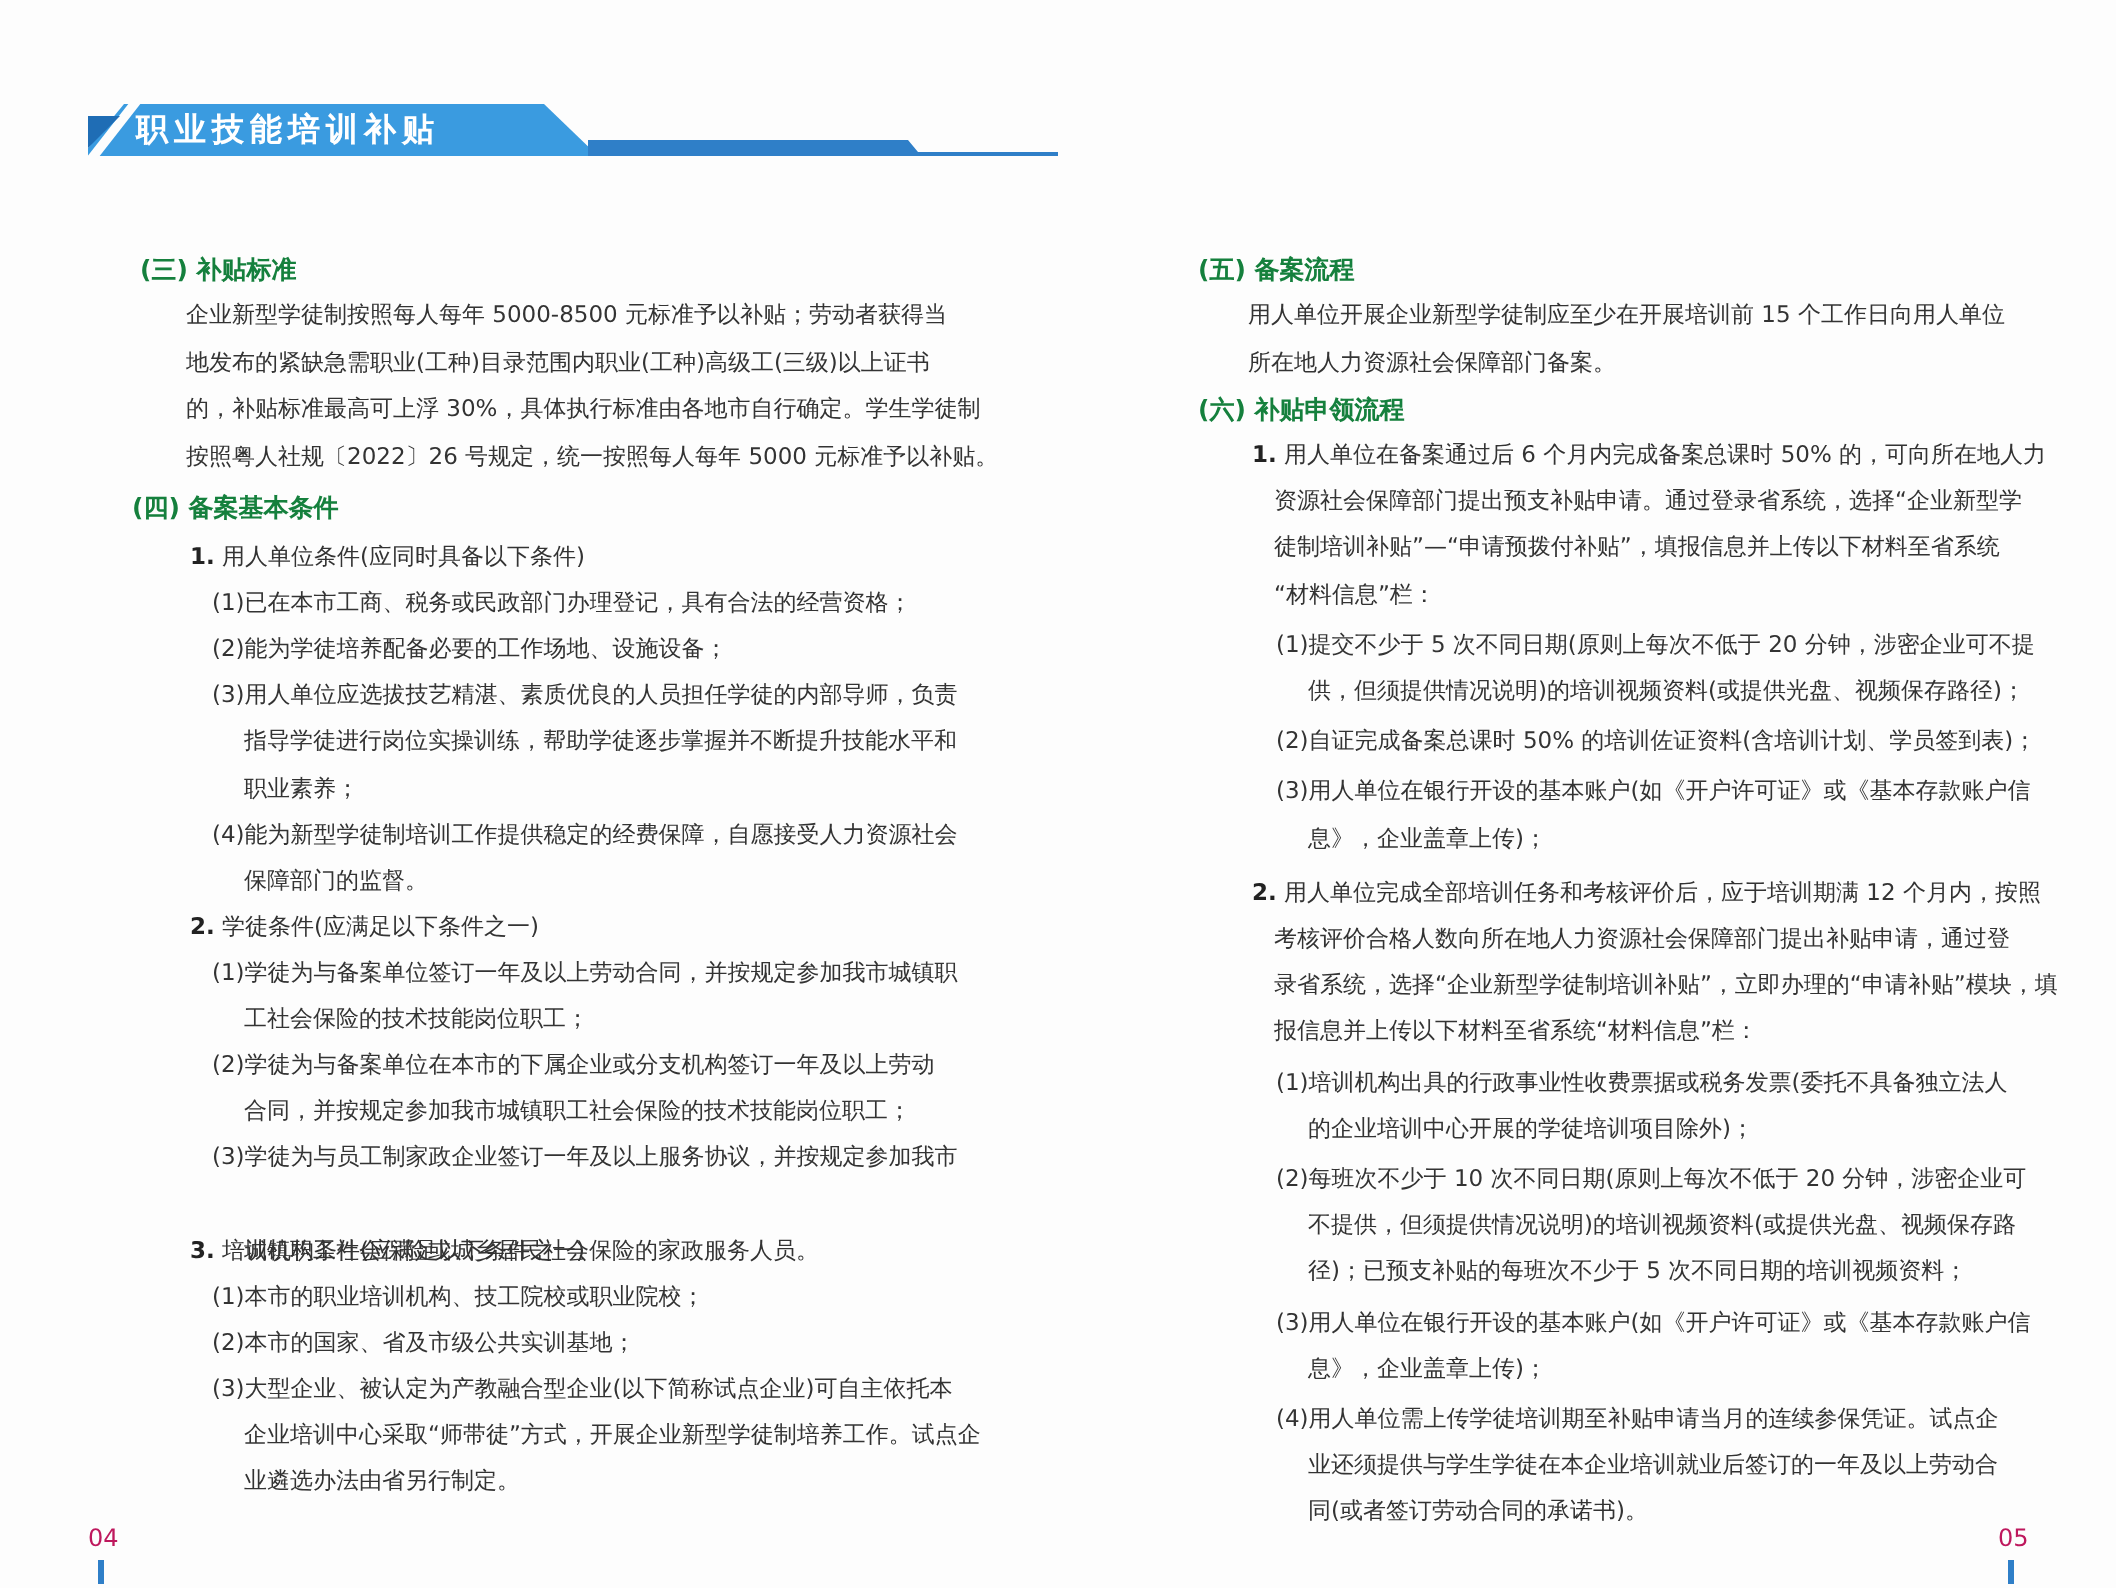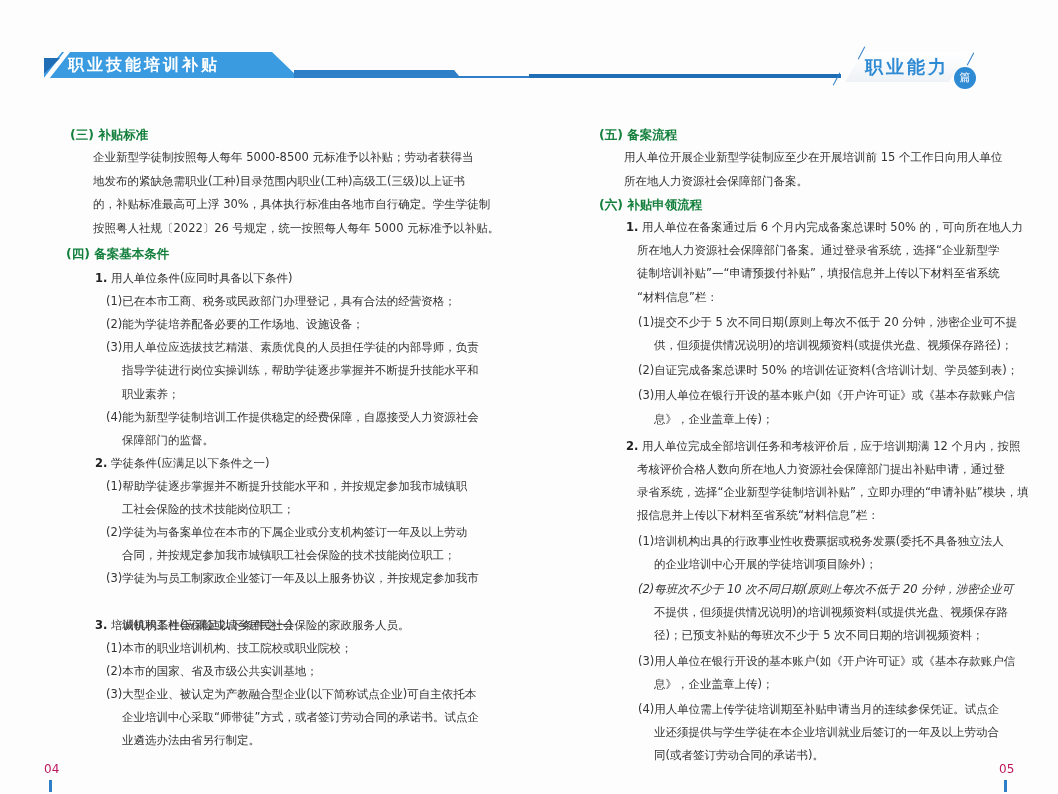--- a/index.html
+++ b/index.html
@@ -92,70 +92,61 @@
       <div class="section-heading" style="left: 66px; top: 246px;">(四) 备案基本条件</div>
       <div class="line-text" style="left: 95px; top: 270px;"><span class="num">1.</span> <span>用人单位条件(应同时具备以下条件)</span></div>
       <div class="line-text" style="left: 106px; top: 293.1px;"><span>(1)</span><span>已在本市工商、税务或民政部门办理登记，具有合法的经营资格；</span></div>
       <div class="line-text" style="left: 106px; top: 316.2px;"><span>(2)</span><span>能为学徒培养配备必要的工作场地、设施设备；</span></div>
       <div class="line-text" style="left: 106px; top: 339.3px;"><span>(3)</span><span>用人单位应选拔技艺精湛、素质优良的人员担任学徒的内部导师，负责</span></div>
       <div class="line-text" style="left: 122px; top: 362.4px;">指导学徒进行岗位实操训练，帮助学徒逐步掌握并不断提升技能水平和</div>
       <div class="line-text" style="left: 122px; top: 385.5px;">职业素养；</div>
       <div class="line-text" style="left: 106px; top: 408.6px;"><span>(4)</span><span>能为新型学徒制培训工作提供稳定的经费保障，自愿接受人力资源社会</span></div>
       <div class="line-text" style="left: 122px; top: 431.7px;">保障部门的监督。</div>
       <div class="line-text" style="left: 95px; top: 454.8px;"><span class="num">2.</span> <span>学徒条件(应满足以下条件之一)</span></div>
-      <div class="line-text" style="left: 106px; top: 477.9px;"><span>(1)</span><span>帮助学徒逐步掌握并不断提升技能水平和，并按规定参加我市城镇职</span></div>
+      <div class="line-text" style="left: 106px; top: 477.9px;"><span>(1)</span><span>学徒为与备案单位签订一年及以上劳动合同，并按规定参加我市城镇职</span></div>
       <div class="line-text" style="left: 122px; top: 501px;">工社会保险的技术技能岗位职工；</div>
       <div class="line-text" style="left: 106px; top: 524.1px;"><span>(2)</span><span>学徒为与备案单位在本市的下属企业或分支机构签订一年及以上劳动</span></div>
       <div class="line-text" style="left: 122px; top: 547.2px;">合同，并按规定参加我市城镇职工社会保险的技术技能岗位职工；</div>
       <div class="line-text" style="left: 106px; top: 570.3px;"><span>(3)</span><span>学徒为与员工制家政企业签订一年及以上服务协议，并按规定参加我市</span></div>
       <div class="line-text" style="left: 122px; top: 617px;">城镇职工社会保险或城乡居民社会保险的家政服务人员。</div>
       <div class="line-text" style="left: 95px; top: 616.5px;"><span class="num">3.</span> <span>培训机构条件(应满足以下条件之一)</span></div>
       <div class="line-text" style="left: 106px; top: 639.6px;"><span>(1)</span><span>本市的职业培训机构、技工院校或职业院校；</span></div>
       <div class="line-text" style="left: 106px; top: 662.7px;"><span>(2)</span><span>本市的国家、省及市级公共实训基地；</span></div>
       <div class="line-text" style="left: 106px; top: 685.8px;"><span>(3)</span><span>大型企业、被认定为产教融合型企业(以下简称试点企业)可自主依托本</span></div>
-      <div class="line-text" style="left: 122px; top: 708.9px;">企业培训中心采取“师带徒”方式，或者签订劳动合同的承诺书。试点企</div>
+      <div class="line-text" style="left: 122px; top: 708.9px;">企业培训中心采取“师带徒”方式，开展企业新型学徒制培养工作。试点企</div>
       <div class="line-text" style="left: 122px; top: 732px;">业遴选办法由省另行制定。</div>
     </div>
 
   <div class="page-number" style="left:44px;top:762px;">04</div>
   <div class="page-mark" style="left:49px;top:780px;"></div>
 </div>
 
 <div class="page page-right">
-  <div class="banner-right">
-    <div class="line"></div>
-    <div class="tag"></div>
-    <div class="tag-title">职业能力</div>
-    <div class="circle">篇</div>
-    <div class="deco-slash" style="left:332px;top:-6px;"></div>
-    <div class="deco-slash" style="left:307px;top:20px;"></div>
-    <div class="deco-slash" style="left:441px;top:0px;"></div>
-  </div>
 
   <div id="right-content">
       <div class="section-heading" style="left: 70px; top: 127px;">(五) 备案流程</div>
       <div class="line-text" style="left: 95px; top: 149px;">用人单位开展企业新型学徒制应至少在开展培训前 15 个工作日向用人单位</div>
       <div class="line-text" style="left: 95px; top: 172.5px;">所在地人力资源社会保障部门备案。</div>
       <div class="section-heading" style="left: 70px; top: 197px;">(六) 补贴申领流程</div>
       <div class="line-text" style="left: 97px; top: 219px;"><span class="num">1.</span> <span>用人单位在备案通过后 6 个月内完成备案总课时 50% 的，可向所在地人力</span></div>
-      <div class="line-text" style="left: 108px; top: 242.2px;">所在地人力资源社会保障部门备案。通过登录省系统，选择“企业新型学</div>
+      <div class="line-text" style="left: 108px; top: 242.2px;">资源社会保障部门提出预支补贴申请。通过登录省系统，选择“企业新型学</div>
       <div class="line-text" style="left: 108px; top: 265.4px;">徒制培训补贴”—“申请预拨付补贴”，填报信息并上传以下材料至省系统</div>
       <div class="line-text" style="left: 108px; top: 288.6px;">“材料信息”栏：</div>
       <div class="line-text" style="left: 109px; top: 313.8px;"><span>(1)</span><span>提交不少于 5 次不同日期(原则上每次不低于 20 分钟，涉密企业可不提</span></div>
       <div class="line-text" style="left: 125px; top: 337px;">供，但须提供情况说明)的培训视频资料(或提供光盘、视频保存路径)；</div>
       <div class="line-text" style="left: 109px; top: 362.2px;"><span>(2)</span><span>自证完成备案总课时 50% 的培训佐证资料(含培训计划、学员签到表)；</span></div>
       <div class="line-text" style="left: 109px; top: 387.4px;"><span>(3)</span><span>用人单位在银行开设的基本账户(如《开户许可证》或《基本存款账户信</span></div>
       <div class="line-text" style="left: 125px; top: 410.6px;">息》，企业盖章上传)；</div>
       <div class="line-text" style="left: 97px; top: 437.8px;"><span class="num">2.</span> <span>用人单位完成全部培训任务和考核评价后，应于培训期满 12 个月内，按照</span></div>
       <div class="line-text" style="left: 108px; top: 461px;">考核评价合格人数向所在地人力资源社会保障部门提出补贴申请，通过登</div>
       <div class="line-text" style="left: 108px; top: 484.2px;">录省系统，选择“企业新型学徒制培训补贴”，立即办理的“申请补贴”模块，填</div>
       <div class="line-text" style="left: 108px; top: 507.4px;">报信息并上传以下材料至省系统“材料信息”栏：</div>
       <div class="line-text" style="left: 109px; top: 532.6px;"><span>(1)</span><span>培训机构出具的行政事业性收费票据或税务发票(委托不具备独立法人</span></div>
       <div class="line-text" style="left: 125px; top: 555.8px;">的企业培训中心开展的学徒培训项目除外)；</div>
-      <div class="line-text" style="left: 109px; top: 581px; font-style: italic;"><span>(2)</span><span>每班次不少于 10 次不同日期(原则上每次不低于 20 分钟，涉密企业可</span></div>
+      <div class="line-text" style="left: 109px; top: 581px;"><span>(2)</span><span>每班次不少于 10 次不同日期(原则上每次不低于 20 分钟，涉密企业可</span></div>
       <div class="line-text" style="left: 125px; top: 604.2px;">不提供，但须提供情况说明)的培训视频资料(或提供光盘、视频保存路</div>
       <div class="line-text" style="left: 125px; top: 627.4px;">径)；已预支补贴的每班次不少于 5 次不同日期的培训视频资料；</div>
       <div class="line-text" style="left: 109px; top: 652.6px;"><span>(3)</span><span>用人单位在银行开设的基本账户(如《开户许可证》或《基本存款账户信</span></div>
       <div class="line-text" style="left: 125px; top: 675.8px;">息》，企业盖章上传)；</div>
       <div class="line-text" style="left: 109px; top: 701px;"><span>(4)</span><span>用人单位需上传学徒培训期至补贴申请当月的连续参保凭证。试点企</span></div>
       <div class="line-text" style="left: 125px; top: 724.2px;">业还须提供与学生学徒在本企业培训就业后签订的一年及以上劳动合</div>
       <div class="line-text" style="left: 125px; top: 747.4px;">同(或者签订劳动合同的承诺书)。</div>
     </div>
 
   <div class="page-number" style="left:470px;top:762px;">05</div>

